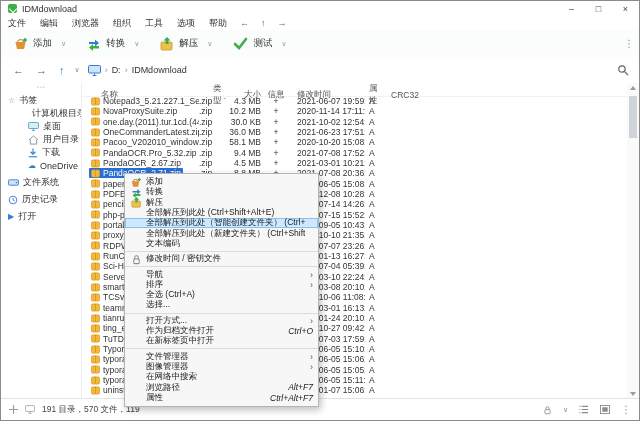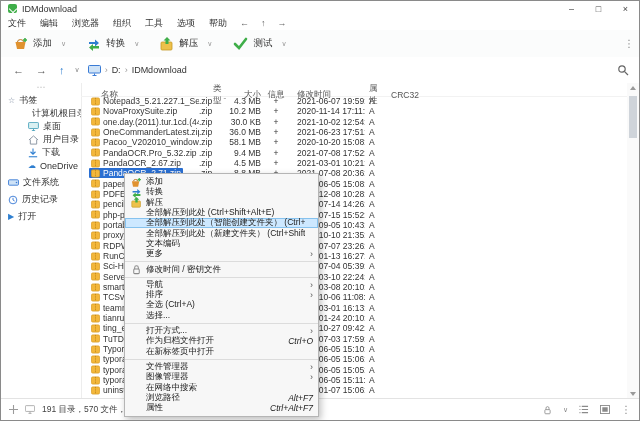--- a/index.html
+++ b/index.html
@@ -850,30 +850,20 @@
       <div class="mi">
         <span class="mi-icon">
           
           
           
           
         </span>
         <span class="mi-label">文本编码</span>
         <span class="mi-shortcut"></span>
       </div>
-      <div class="mi arrow">
-        <span class="mi-icon">
-          
-          
-          
-          
-        </span>
-        <span class="mi-label">更多</span>
-        <span class="mi-shortcut"></span>
-      </div>
       <div class="mi sep-before icon-lock">
         <span class="mi-icon">
 
           <svg class="ic-lock" width="11" height="11" viewBox="0 0 12 12">
             <rect x="3" y="5.5" width="6" height="5" rx="1" fill="none" stroke="#8a8a8a" stroke-width="1.1"></rect>
             <path d="M4 5.5V4a2 2 0 0 1 4 0v1.5" fill="none" stroke="#8a8a8a" stroke-width="1.1"></path>
           </svg>
         </span>
         <span class="mi-label">修改时间 / 密钥文件</span>
         <span class="mi-shortcut"></span>

